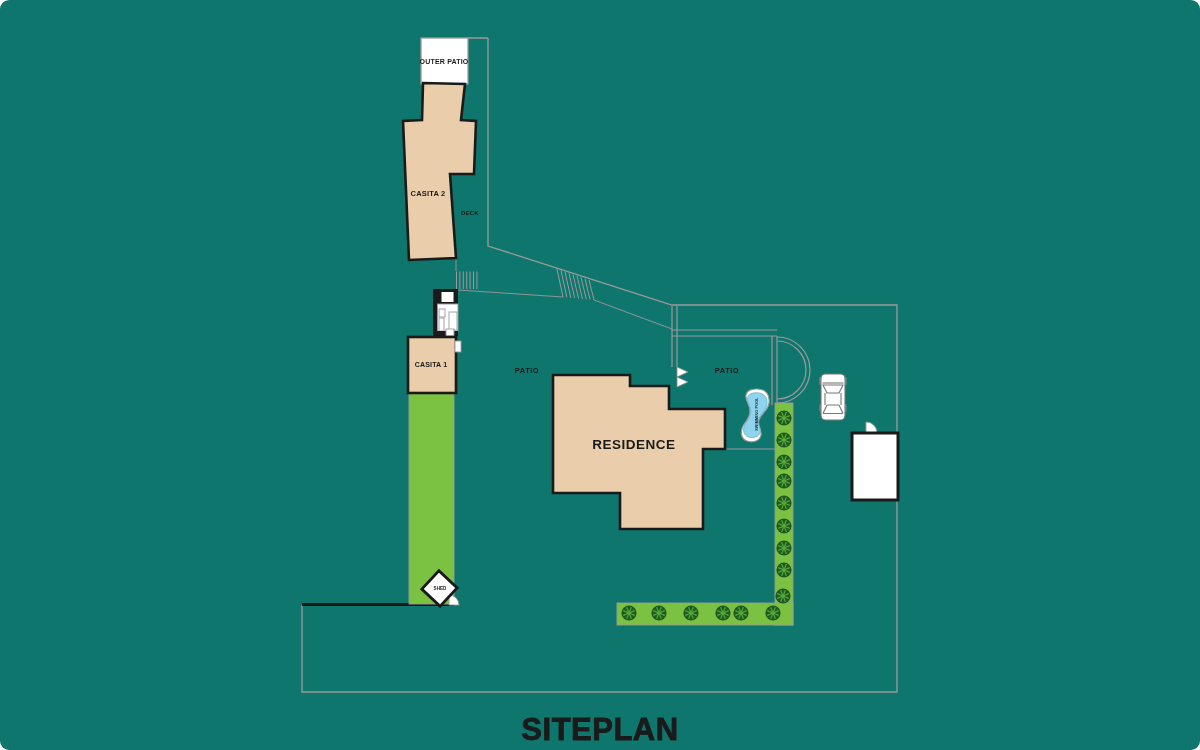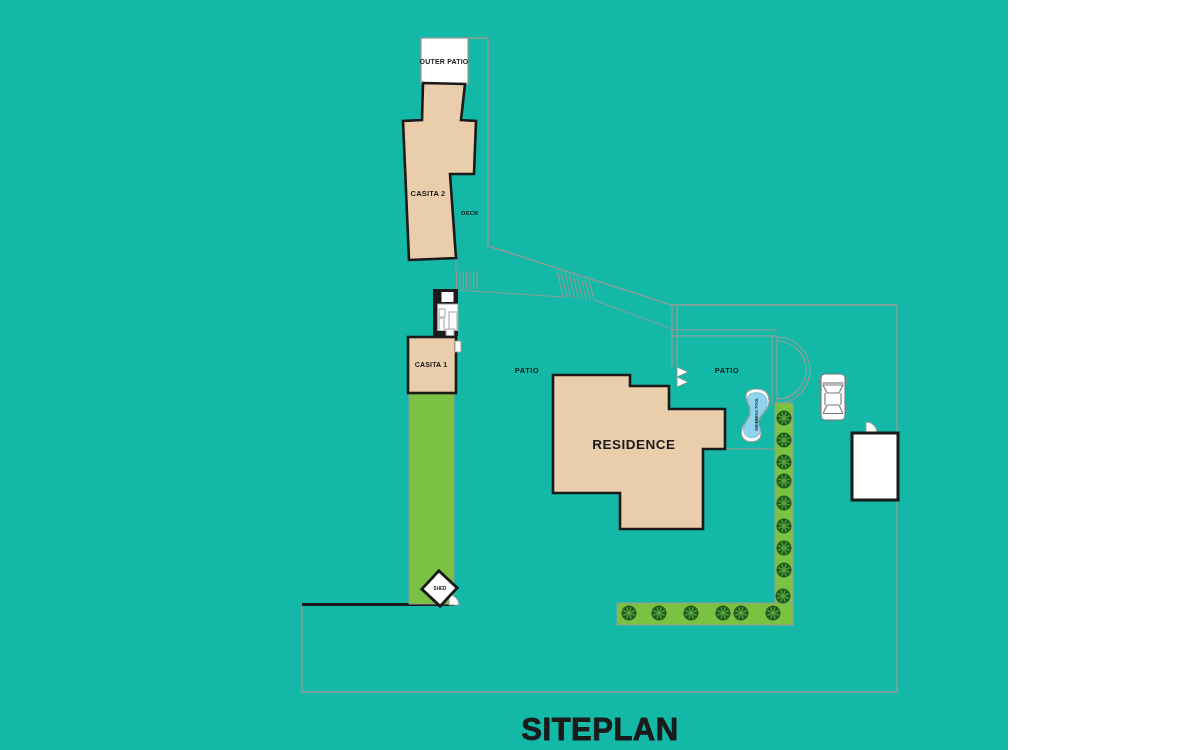--- a/index.html
+++ b/index.html
@@ -1,17 +1,17 @@
 <!DOCTYPE html>
 <html style="--building-fill: #EACDAA; --building-stroke: #1A1A1A; --line-gray: #9A9A9A; --lawn-green: #7CC242; --tree-dark-green: #1F5B1F; --tree-light-green: #57A93B; --pool-water: #8FD4EE; --pool-edge: #64A8C4; --pool-text: #2A6080; --label-color: #1A1A1A; --background: #FFFFFF;"><head>
 <meta charset="utf-8">
 <style>
   html,body{margin:0;padding:0;background:#fff;}
-  .page{position:relative;width:1008px;height:750px;background:#14b8a6;overflow:hidden;
-        font-family:"Liberation Sans",sans-serif;}
+  .page{position:relative;width:1200px;height:750px;background:#0f766e;overflow:hidden;
+        font-family:"Liberation Sans",sans-serif;border-radius:9px;}
   svg{display:block}
   .gline{stroke:var(--line-gray);stroke-width:1.3;fill:none}
   .gthin{stroke:var(--line-gray);stroke-width:0.9;fill:none}
   .wall{stroke:var(--line-gray);stroke-width:1.2;fill:none}
   .bldg{fill:var(--building-fill);stroke:var(--building-stroke);stroke-width:2.6;stroke-linejoin:miter}
   .blkline{stroke:var(--building-stroke);stroke-width:3;fill:none}
   .lawn{fill:var(--lawn-green);stroke:var(--line-gray);stroke-width:0.9}
   .fixture{fill:#fff;stroke:var(--line-gray);stroke-width:0.9}
   .lbl{font-family:"Liberation Sans",sans-serif;font-weight:bold;fill:var(--label-color);text-anchor:middle}
   .title{font-size:31px;letter-spacing:.5px;paint-order:stroke;stroke:var(--label-color);stroke-width:.8px}

